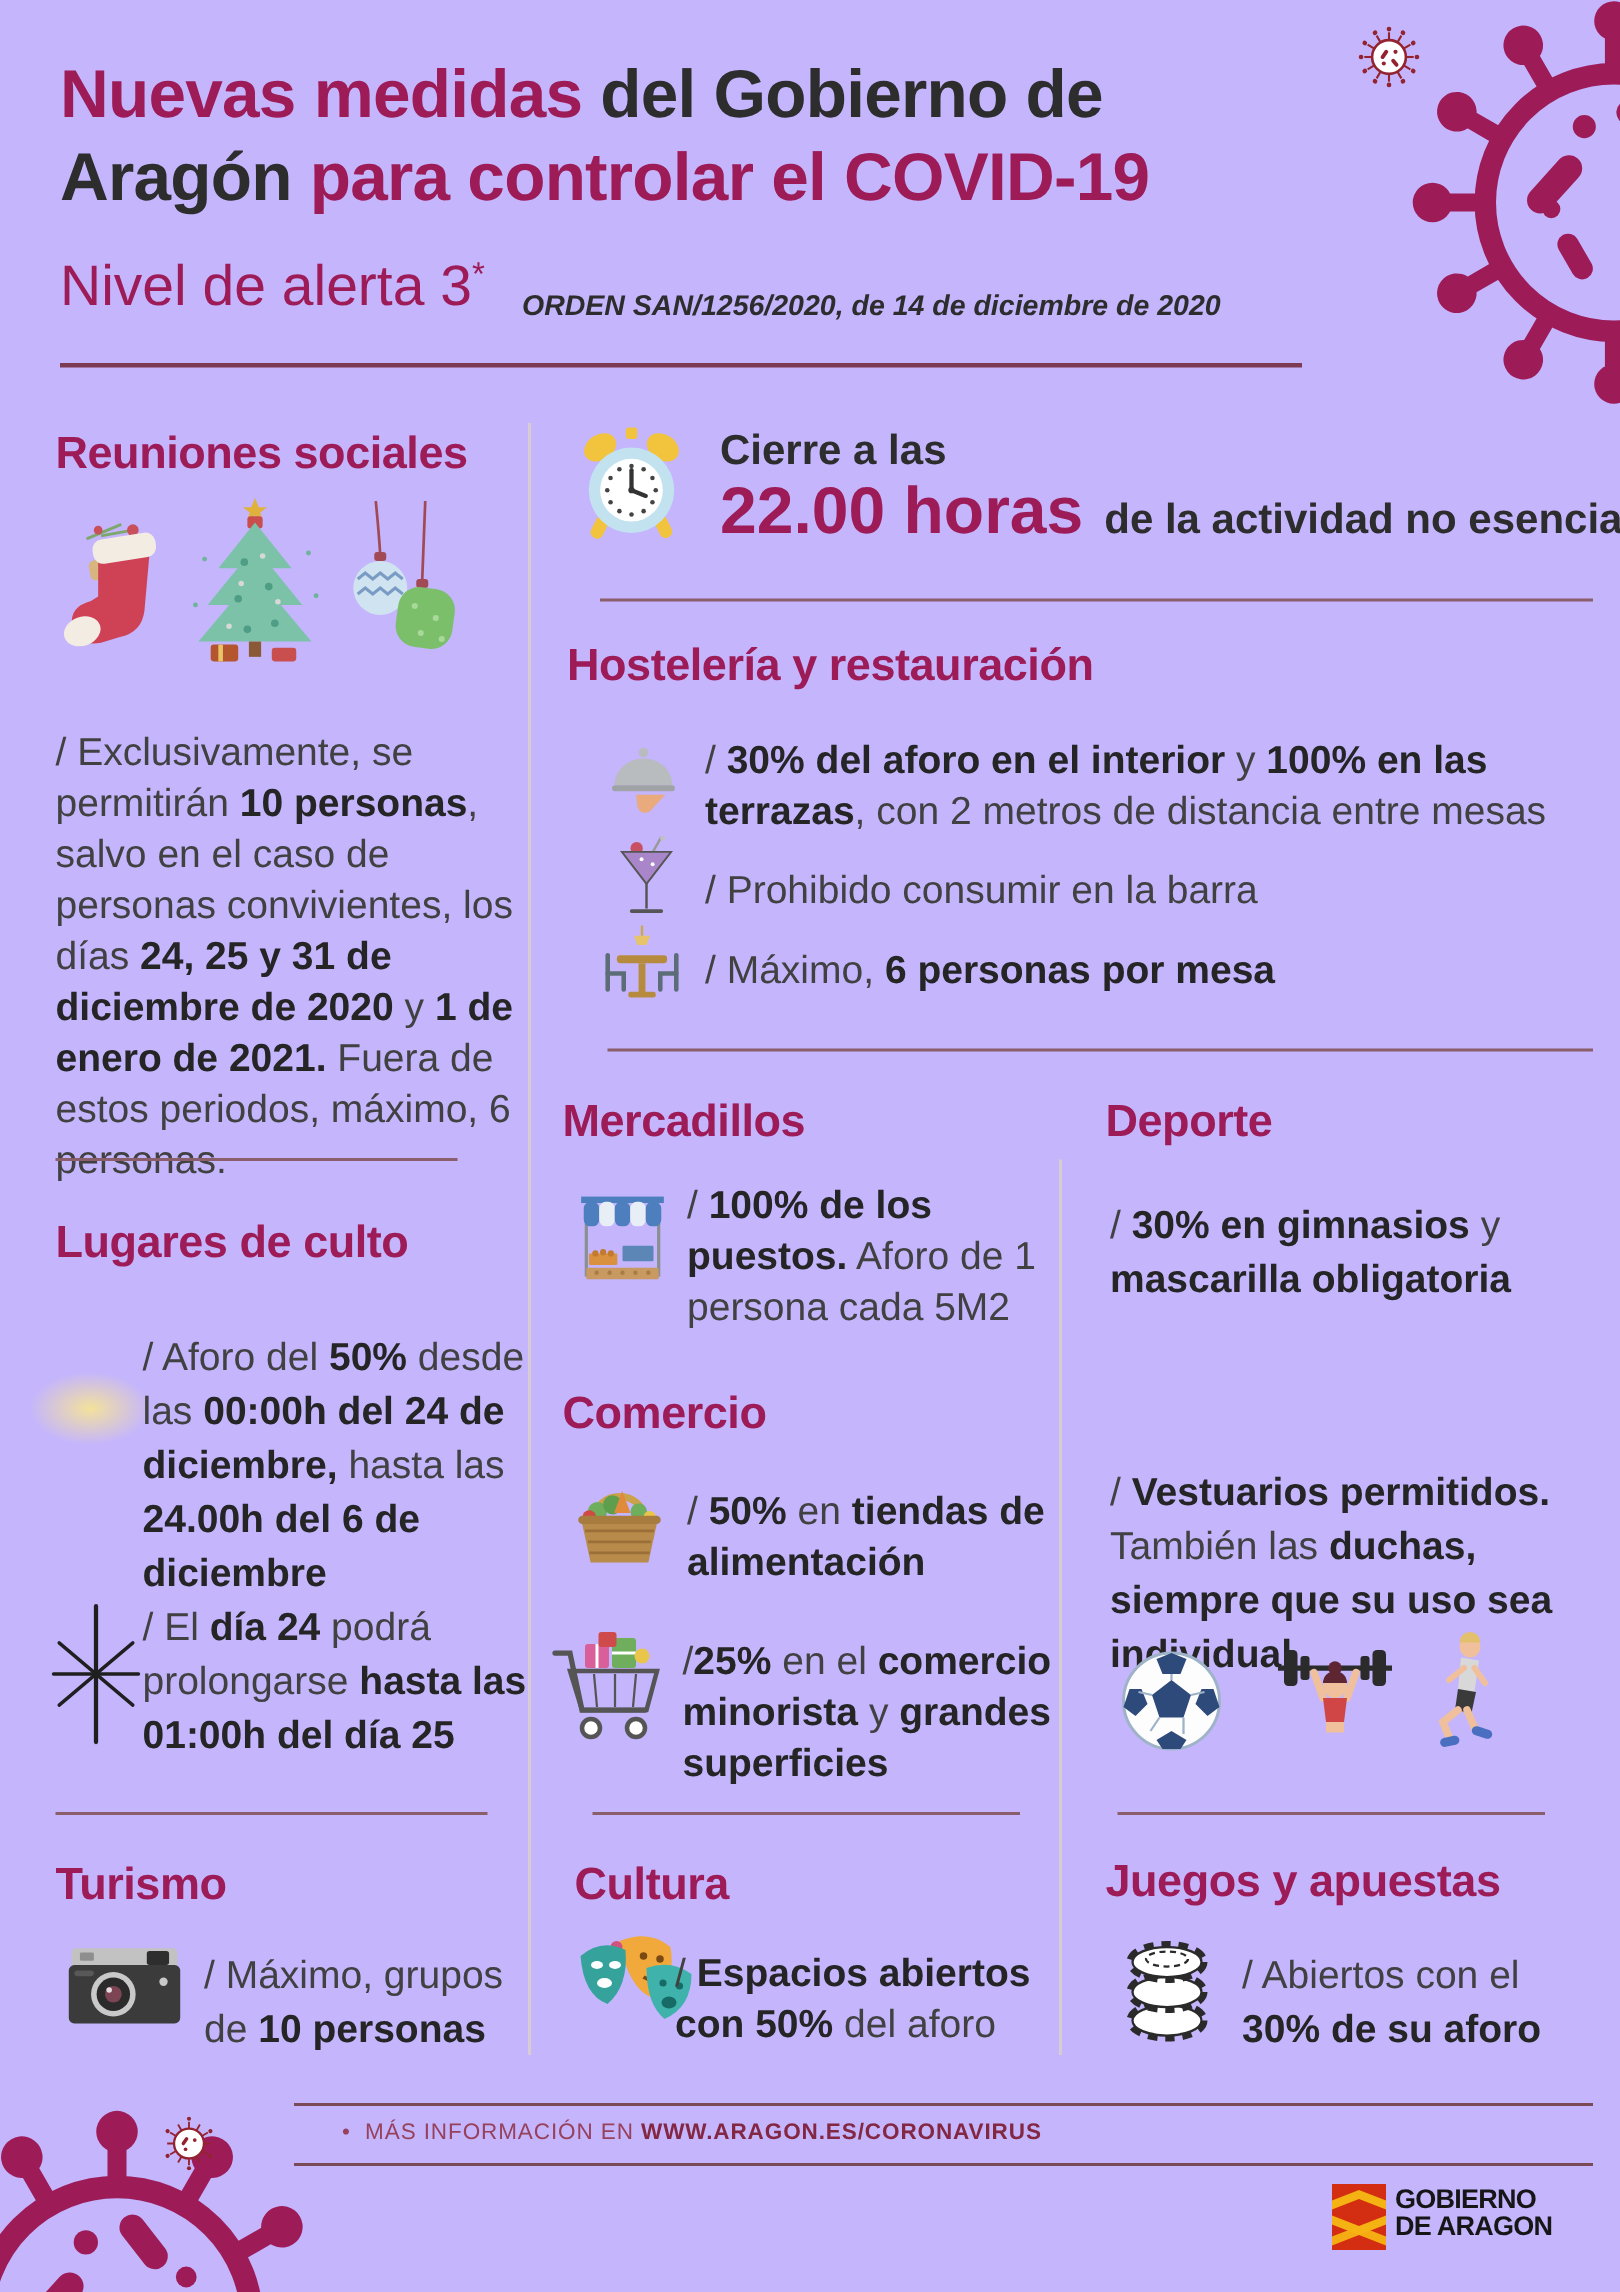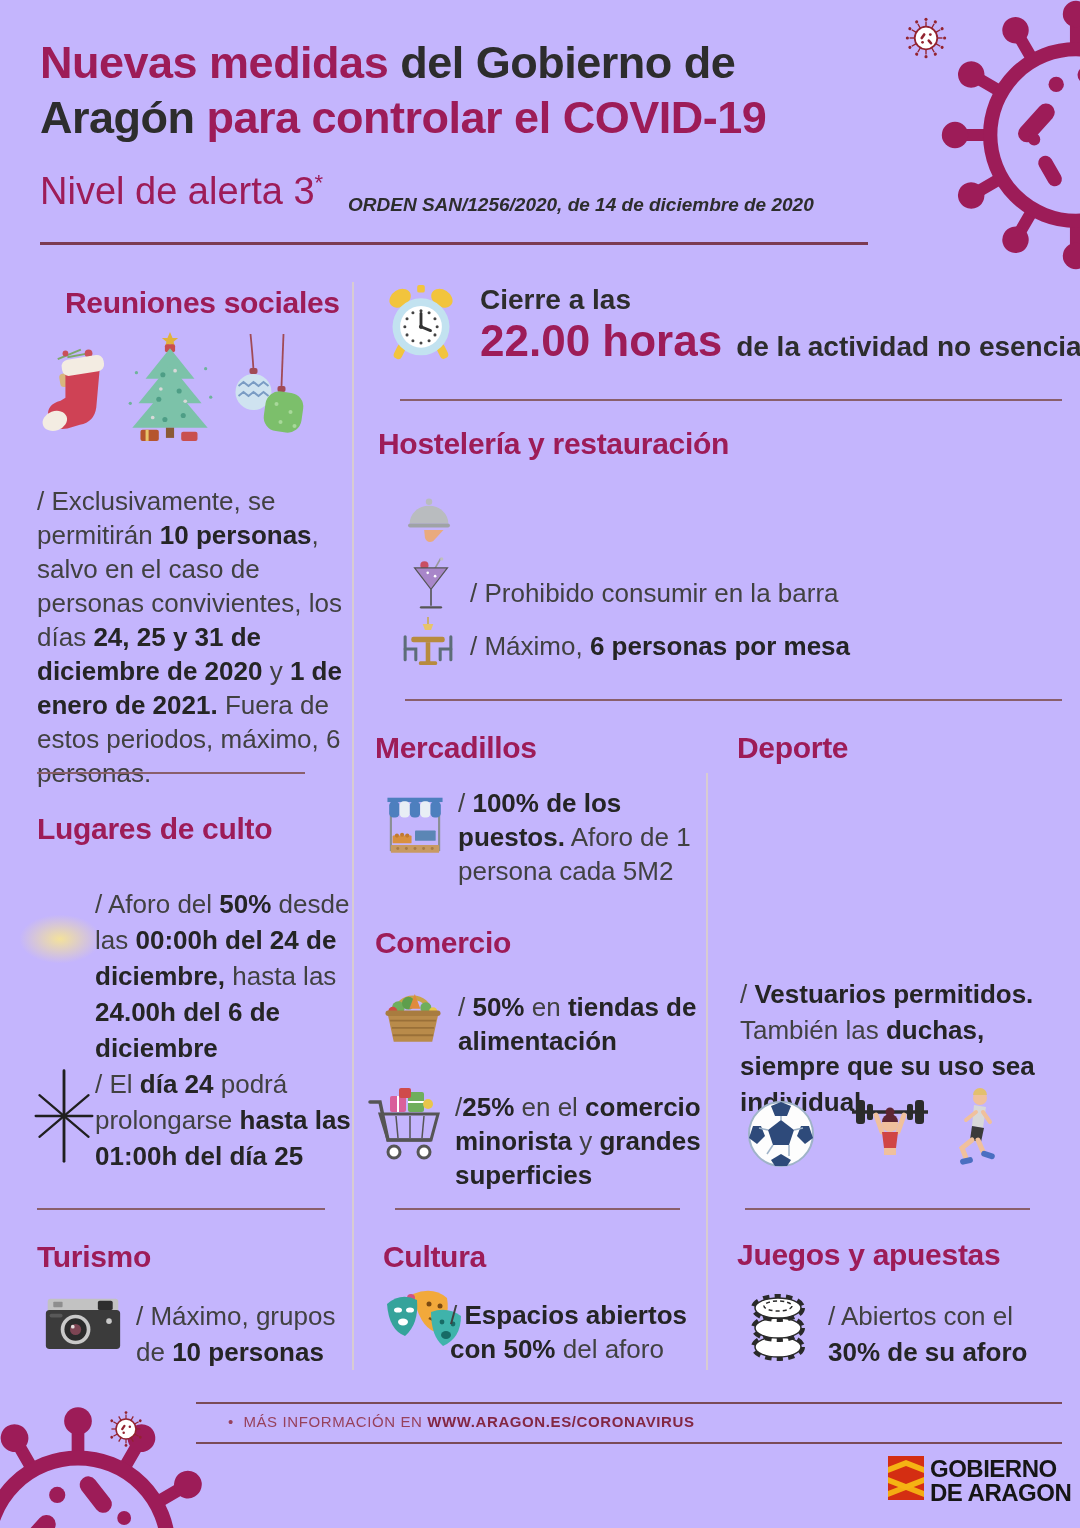--- a/index.html
+++ b/index.html
@@ -24,21 +24,21 @@
   .closure-line2{display:flex;align-items:baseline;gap:14px;white-space:nowrap;}
   .closure-time{font-size:44px;font-weight:800;color:#9d1c58;}
   .closure-scope{font-size:28px;font-weight:700;color:#2d2d2d;}
   
   .hrule{background:#7c3b52;height:3px;}
   .mrule{background:#8a5f6b;height:2px;}
   .vrule{background:#d8ccd1;width:2px;}
   
   .finfo{font-size:15px;letter-spacing:0.6px;color:#97415c;font-weight:400;}
   .finfo .b{color:#832743;font-weight:700;}
-  .logo-text{font-size:24px;font-weight:800;line-height:1.0;color:#161616;letter-spacing:-0.5px;}
+  .logo-text{font-size:18px;font-weight:800;line-height:1.0;color:#161616;letter-spacing:-0.5px;}
   .glow{background:radial-gradient(ellipse at center,rgba(246,228,150,0.95) 0%,rgba(246,228,150,0.35) 45%,rgba(246,228,150,0) 72%);}
   svg{display:block;}
 </style>
 </head>
 <body>
 
 <div class="page">
 
   <svg class="abs" style="left:900px;top:12px;width:52px;height:52px;" viewBox="0 0 60 60">
     <g stroke="#93232f" stroke-width="1.6">
@@ -216,21 +216,21 @@
   </div>
   <div class="abs alert" style="left:40px;top:170px;">
     <span>Nivel de alerta 3</span><sup>*</sup>
   </div>
   <div class="abs order" style="left:348px;top:194px;">ORDEN SAN/1256/2020, de 14 de diciembre de 2020</div>
   <div class="abs hrule" style="left:40px;top:242px;width:828px;"></div>
 
   <div class="abs vrule" style="left:352px;top:282px;height:1088px;"></div>
   <div class="abs vrule" style="left:706px;top:773px;height:597px;"></div>
 
-  <div class="abs sec-title" style="left:37px;top:286px;margin-left:28px;">Reuniones sociales</div>
+  <div class="abs sec-title" style="left:37px;top:286px;">Reuniones sociales</div>
 
   <svg class="abs" style="left:38px;top:338px;width:78px;height:106px;" viewBox="0 0 80 110">
     <g stroke="#7da86b" stroke-width="2">
         <line x1="20" y1="22" x2="44" y2="12"></line>
         <line x1="30" y1="20" x2="52" y2="16"></line>
       </g>
     <circle cx="52" cy="16" r="4" fill="#c94f5a"></circle>
       <circle cx="28" cy="16" r="3" fill="#c94f5a"></circle>
     <rect x="22" y="36" width="18" height="14" rx="4" fill="#d8b57e" transform="rotate(-10 31 43)"></rect>
     <path d="M28 34 L64 27 L60 72 Q58 87 43 90 L30 94 Q13 97 10 82 Q8 69 23 65 L28 62 Z" fill="#cf4255"></path>
@@ -362,20 +362,21 @@
   <div class="abs mrule" style="left:400px;top:399px;width:662px;"></div>
 
   <div class="abs sec-title" style="left:378px;top:427px;text-align:center;">Hostelería y restauración</div>
 
   <svg class="abs" style="left:400px;top:490px;width:58px;height:54px;" viewBox="0 0 72 64">
     <circle cx="36" cy="13" r="4" fill="#b9bcbf"></circle>
     <path d="M12 40 A24 22 0 0 1 60 40 Z" fill="#b9bcbf"></path>
     <rect x="10" y="40" width="52" height="5" rx="2.5" fill="#9fa3a6"></rect>
     <path d="M30 48 L54 48 L41 62 Q34 65 31 58 Z" fill="#e9aa7e"></path>
   </svg>
+  <div class="abs body rich" style="left:470px;top:489px;width:600px;"><span>/ </span><span class="b">30% del aforo en el interior</span><span> y </span><span class="b">100% en las terrazas</span><span>, con 2 metros de distancia entre mesas</span></div>
 
   <svg class="abs" style="left:408px;top:548px;width:46px;height:76px;" viewBox="0 0 56 72">
     <line x1="40" y1="2" x2="32" y2="16" stroke="#999999" stroke-width="2"></line>
     <circle cx="41" cy="3" r="2" fill="#c0c0c0"></circle>
     <circle cx="20" cy="11" r="5" fill="#c94f63"></circle>
     <path d="M8 14 L48 14 L28 40 Z" fill="#a886c9" stroke="#555555" stroke-width="1.5"></path>
     <circle cx="24" cy="20" r="1.6" fill="#ffffff"></circle>
       <circle cx="33" cy="24" r="1.6" fill="#ffffff"></circle>
     <line x1="28" y1="40" x2="28" y2="60" stroke="#555555" stroke-width="2"></line>
     <line x1="16" y1="62" x2="40" y2="62" stroke="#555555" stroke-width="3" stroke-linecap="round"></line>
@@ -490,20 +491,21 @@
     <path d="M48 24 Q64 18 78 28 Q78 50 60 58 Q48 48 48 24 Z" fill="#3fb3ab"></path>
     <g fill="#176b66">
         <circle cx="59" cy="34" r="2.4"></circle>
         <circle cx="70" cy="36" r="2.4"></circle>
       </g>
     <ellipse cx="63" cy="47" rx="5" ry="4" fill="#176b66"></ellipse>
   </svg>
   <div class="abs body rich" style="left:450px;top:1298px;width:250px;"><span>/ </span><span class="b">Espacios abiertos con 50%</span><span> del aforo</span></div>
 
   <div class="abs sec-title" style="left:737px;top:731px;">Deporte</div>
+  <div class="abs body2 rich" style="left:740px;top:798px;width:330px;"><span>/ </span><span class="b">30% en gimnasios</span><span> y </span><span class="b">mascarilla obligatoria</span></div>
   <div class="abs body2 rich" style="left:740px;top:976px;width:335px;"><span>/ </span><span class="b">Vestuarios</span><span> </span><span class="b">permitidos.</span><span> También las </span><span class="b">duchas, siempre que su uso sea individual</span></div>
 
   <svg class="abs" style="left:745px;top:1098px;width:72px;height:72px;" viewBox="0 0 72 72">
     <circle cx="36" cy="36" r="32" fill="#fdfdfd" stroke="#9fb3c8" stroke-width="2"></circle>
     <polygon points="36,22 49,32 44,47 28,47 23,32" fill="#2e4a7a"></polygon>
     <polygon points="36,4 46,8 42,18 30,18 26,8" fill="#2e4a7a"></polygon>
     <polygon points="64,28 68,40 60,46 52,38 56,28" fill="#2e4a7a"></polygon>
     <polygon points="8,28 16,28 20,38 12,46 4,40" fill="#2e4a7a"></polygon>
     <polygon points="26,62 36,56 46,62 42,68 30,68" fill="#2e4a7a"></polygon>
     <g stroke="#9fb3c8" stroke-width="1.5">

